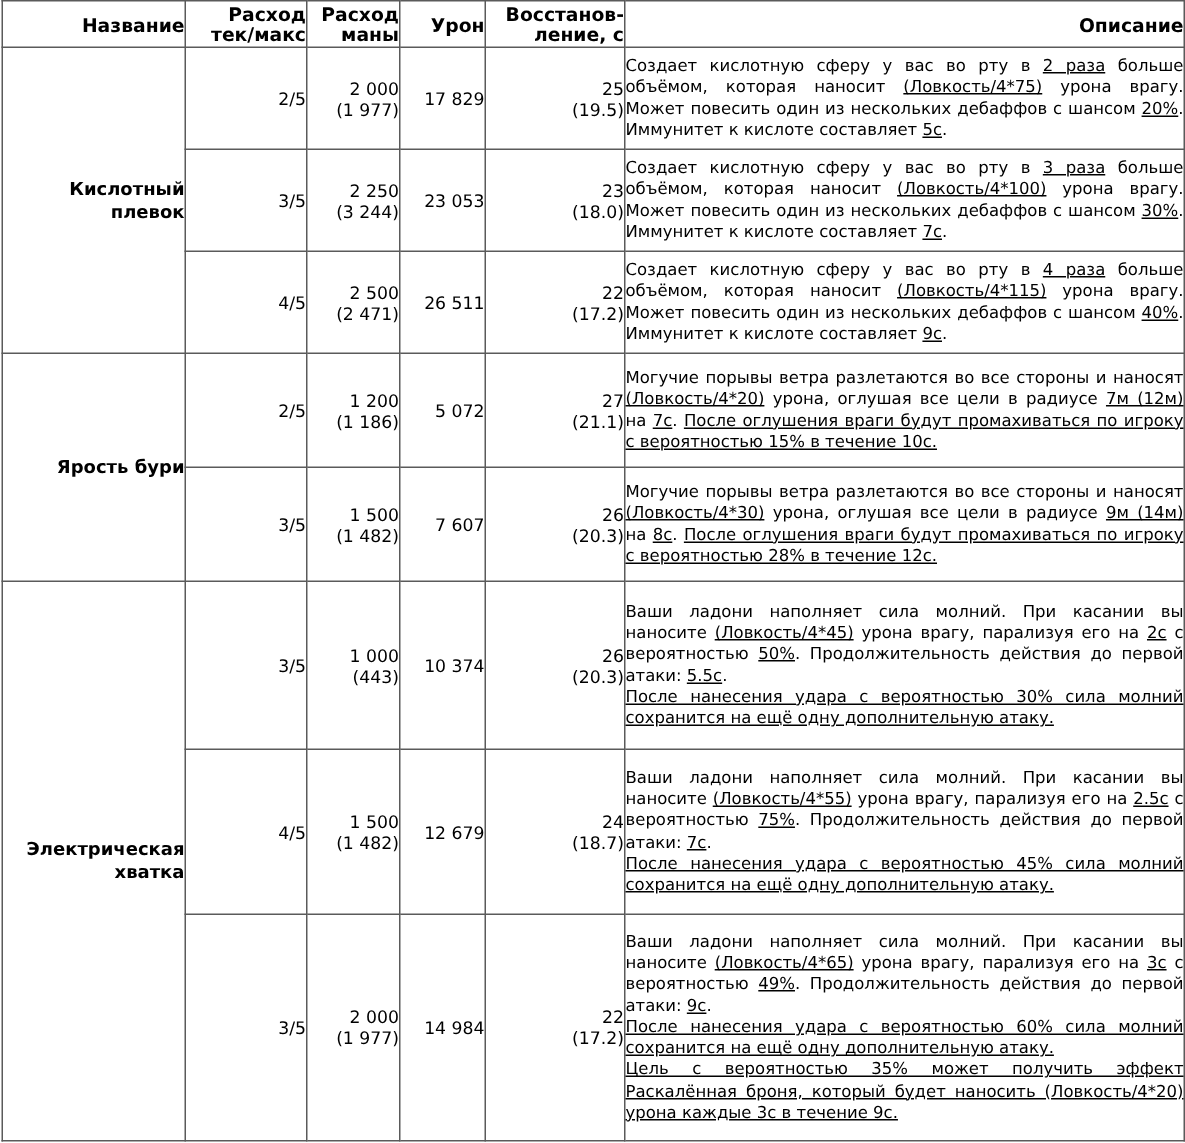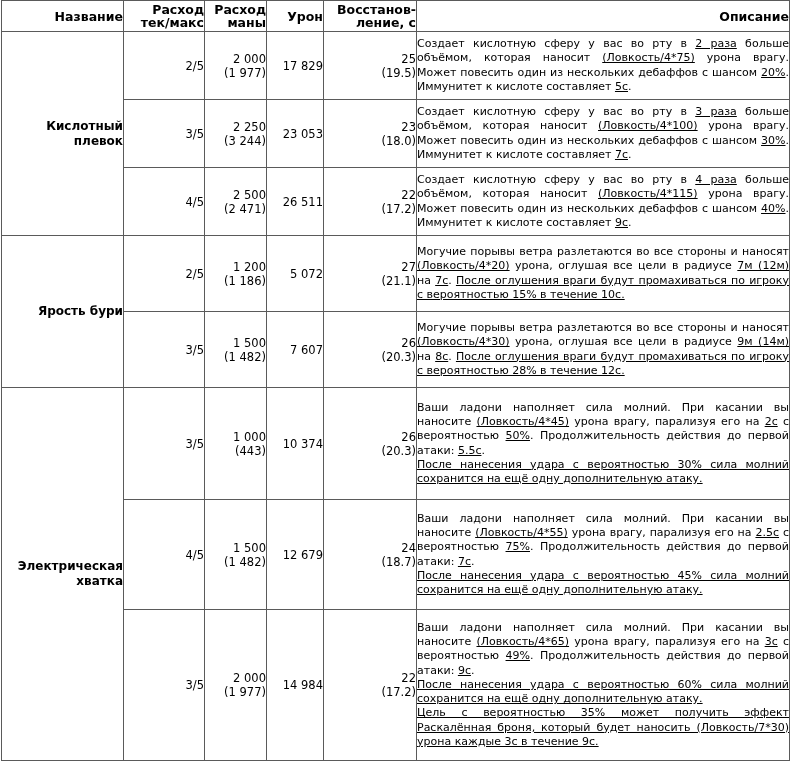--- a/index.html
+++ b/index.html
@@ -177,17 +177,17 @@
         </td>
       </tr>
       <tr style="height: 151px;">
         <td class="cell-level">3/5</td>
         <td class="cell-mana"><span>2 000</span><span class="sub">(1 977)</span></td>
         <td class="cell-dmg">14 984</td>
         <td class="cell-cd"><span>22</span><span class="sub">(17.2)</span></td>
         <td class="cell-desc">
           <p><span>Ваши ладони наполняет сила молний. При касании вы наносите </span><span class="u">(Ловкость/4*65)</span><span> урона врагу, парализуя его на </span><span class="u">3с</span><span> с вероятностью </span><span class="u">49%</span><span>. Продолжительность действия до первой атаки: </span><span class="u">9с</span><span>.</span></p>
           <p><span class="u">После нанесения удара с вероятностью 60% сила молний сохранится на ещё одну дополнительную атаку.</span></p>
-          <p><span class="u">Цель с вероятностью 35% может получить эффект Раскалённая броня, который будет наносить (Ловкость/7*30) урона каждые 3с в течение 9с.</span></p>
+          <p><span class="u">Цель с вероятностью 35% может получить эффект Раскалённая броня, который будет наносить (Ловкость/4*20) урона каждые 3с в течение 9с.</span></p>
         </td>
       </tr>
     </tbody>
 </table>
 
 </body></html>

